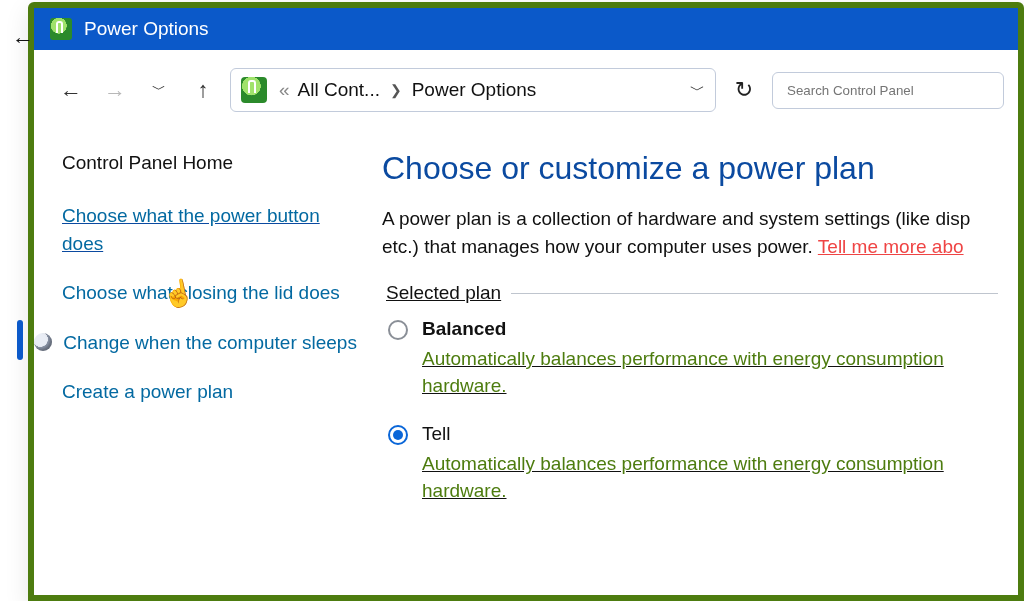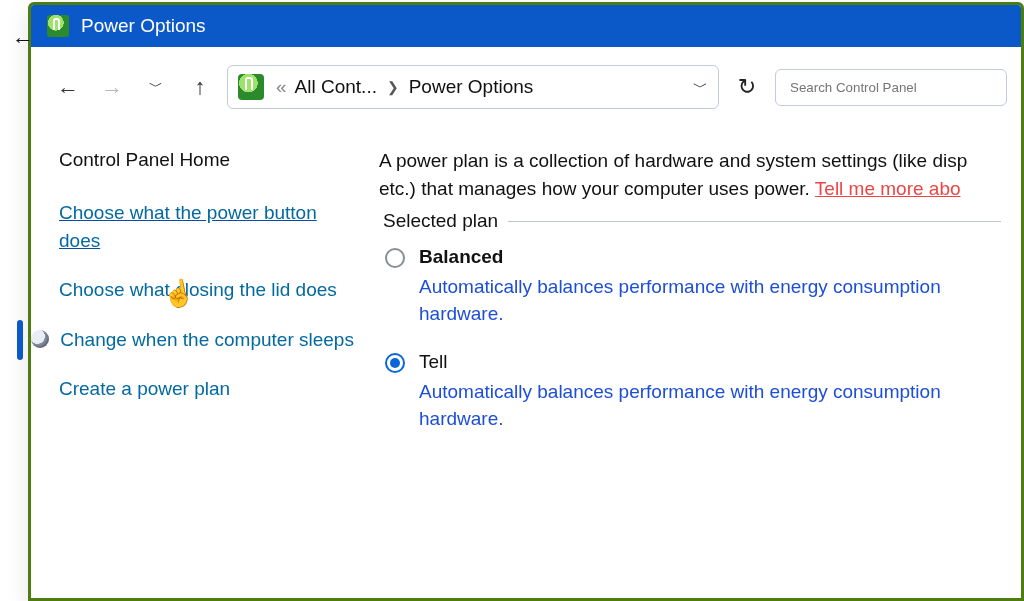--- a/index.html
+++ b/index.html
@@ -14,21 +14,21 @@
     }
     .outside-bar {
       position: absolute;
       left: 17px; top: 320px;
       width: 6px; height: 40px;
       background:#0b59c9;
       border-radius:4px;
     }
 
     .window {
-      border: 3px solid #4d7c0f;
+      border: 6px solid #4d7c0f;
       border-radius: 6px 6px 0 0;
       overflow: hidden;
       height: 100%;
       background: #fff;
       box-shadow: 0 8px 24px rgba(0,0,0,0.1);
     }
     .titlebar {
       background: #0b59c9;
       color: #fff;
       display: flex;
@@ -141,22 +141,23 @@
       margin-bottom: 18px;
     }
     .main .desc {
       color:#111;
       line-height:1.45;
     }
     .main .desc a { color:#ef4444; text-decoration: underline; }
     fieldset.plan {
       border: none;
       border-top: 1px solid #bfc5ce;
-      margin-top: 8px;
+      margin-top: 22px;
       padding: 0;
+      text-decoration: underline;
     }
     fieldset.plan > legend {
       padding: 0 10px 0 4px;
       color:#111;
       font-size:19px;
     }
     .planitem {
       padding: 14px 0 10px 40px;
       position:relative;
     }
@@ -166,21 +167,21 @@
       border:2px solid #8a8f97;background:#fff;
     }
     .radio.checked {
       border-color:#0a66d8;
     }
     .radio.checked:after{
       content:"";position:absolute;left:3px;top:3px;width:10px;height:10px;border-radius:50%;
       background:#0a66d8;
     }
     .planname { font-weight:700; display:inline-block; margin-bottom:6px;}
-    .plandesc { color:#1d4ed8; line-height:1.4; }
+    .plandesc { color:#4d7c0f; line-height:1.4; }
 
     .cursor-hand {
       position:absolute;
       left:163px; top:279px;
       font-size:26px;
       color:#000;
       transform:rotate(-10deg);
       pointer-events:none;
     }
   </style>
@@ -231,20 +232,21 @@
 
       <a class="sidelink">
         <span class="sleepicon"></span>
         <span>Change when the computer sleeps</span>
       </a>
 
       <a class="sidelink">Create a power plan</a>
     </div>
 
     <div class="main">
+      <h1>Choose or customize a power plan</h1>
       <p class="desc">
         <span>A power plan is a collection of hardware and system settings (like disp</span><br>
         <span>etc.) that manages how your computer uses power. </span>
         <a>Tell me more abo</a>
       </p>
 
       <fieldset class="plan">
         <legend>Selected plan</legend>
 
         <div class="planitem">

